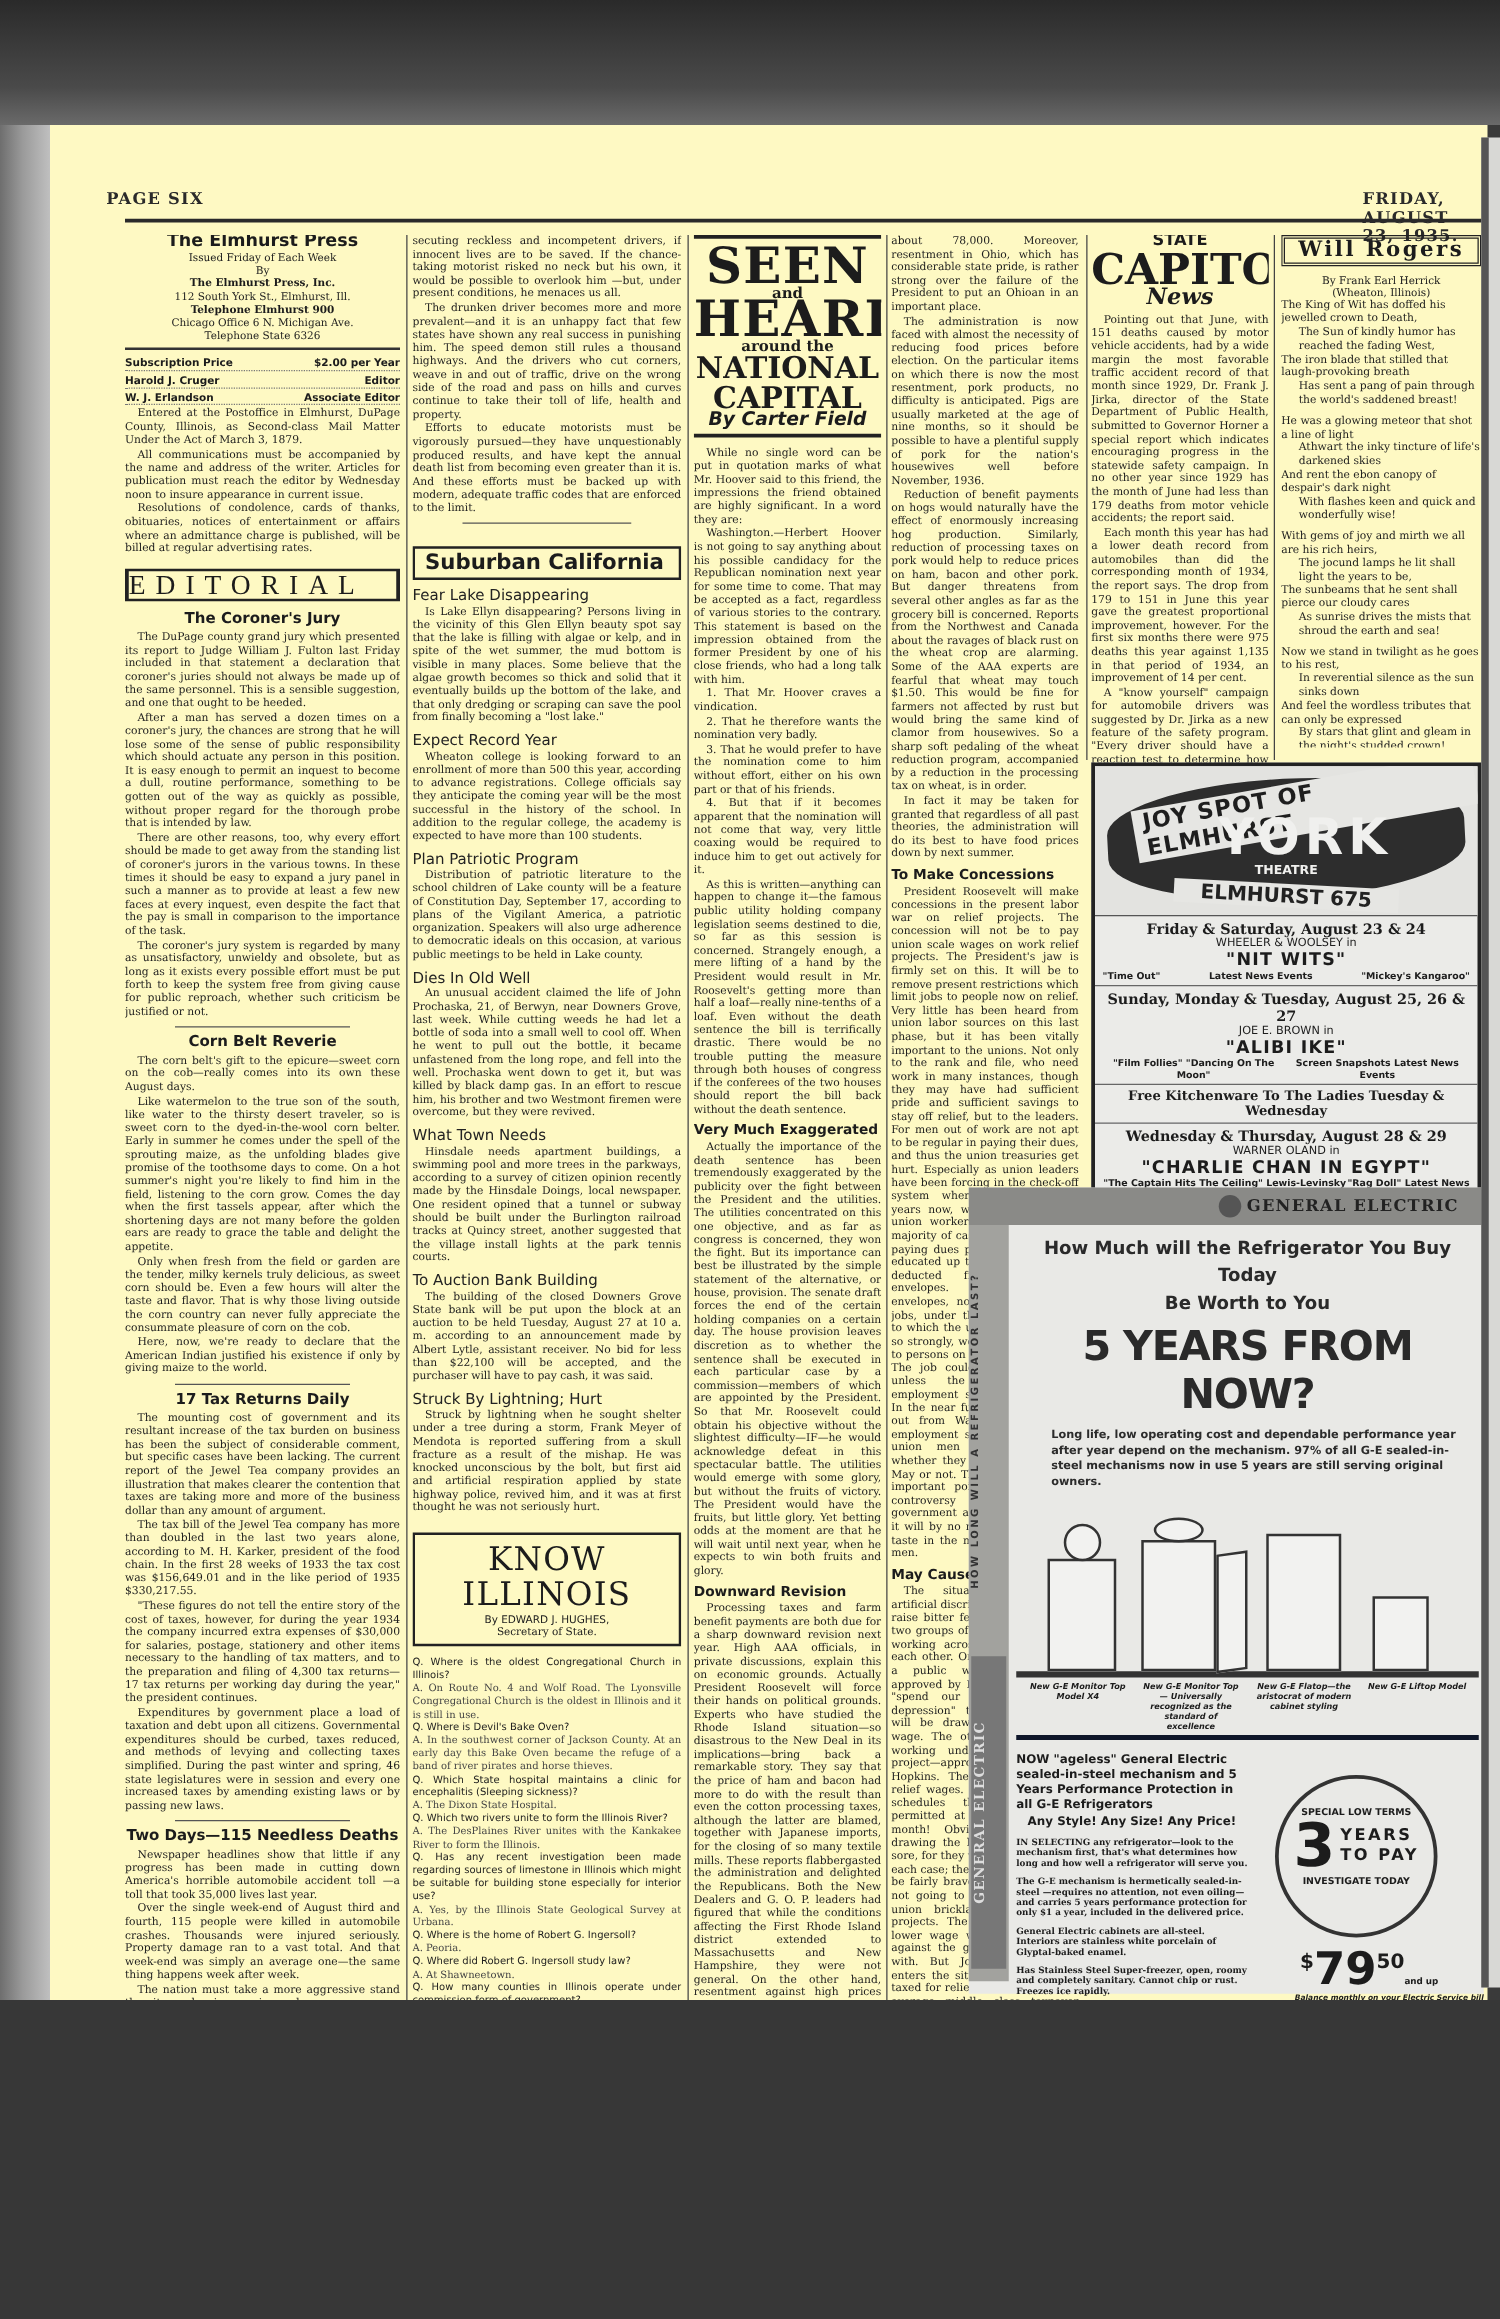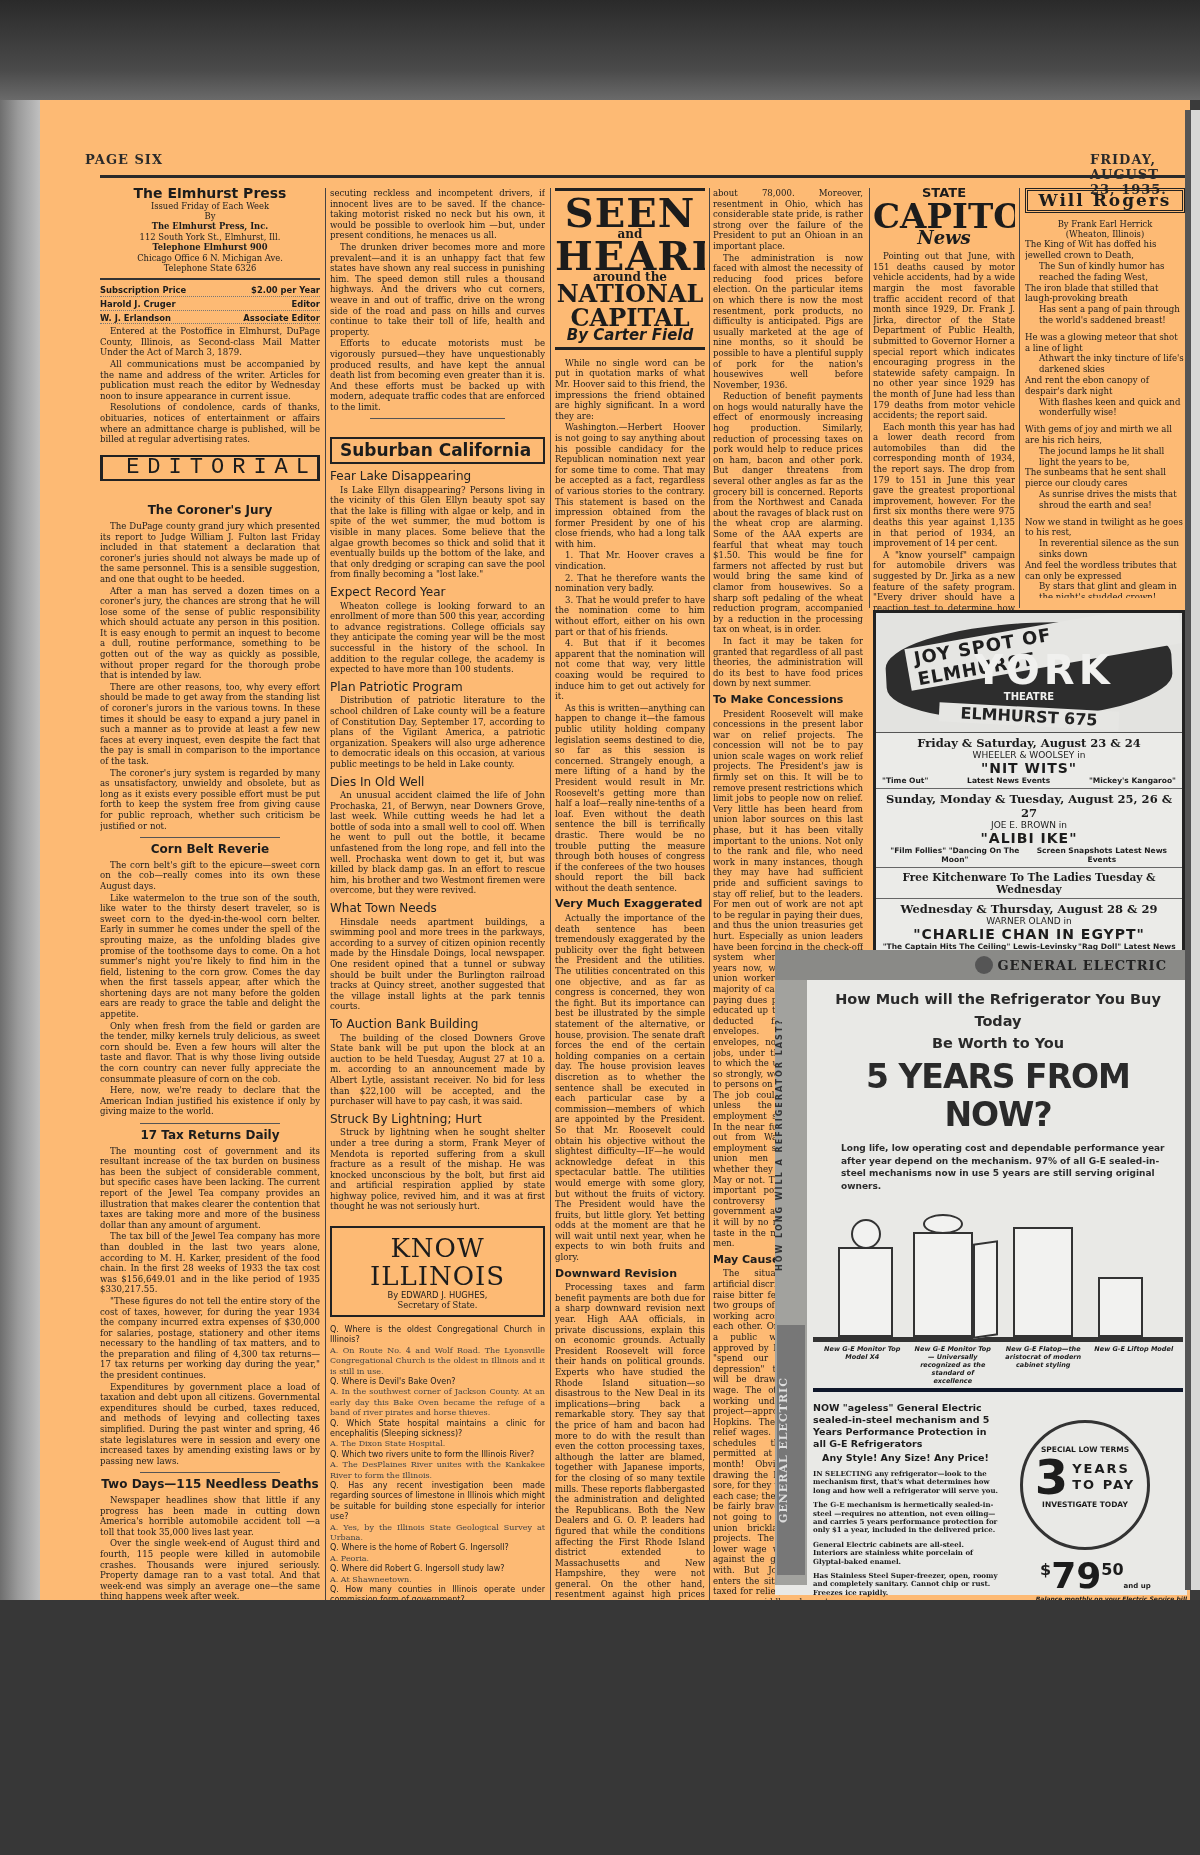--- a/index.html
+++ b/index.html
@@ -8,21 +8,21 @@
     background: #3a3a3a;
     font-family: "DejaVu Serif", serif;
     color: #1c1c1c;
     position: relative;
   }
   .top-border { position: absolute; left: 0; top: 0; width: 1200px; height: 100px; background: linear-gradient(#2a2a2a, #4a4a4a 70%, #6a6a6a); }
   .bottom-border { position: absolute; left: 0; top: 1600px; width: 1200px; height: 255px; background: #373737; }
   .left-margin { position: absolute; left: 0; top: 100px; width: 45px; height: 1500px; background: linear-gradient(90deg, #6e6e6e, #9a9a9a 40%, #c8c8c8); }
   .paper {
     position: absolute; left: 40px; top: 100px; width: 1150px; height: 1500px;
-    background: #fdba74;
+    background: #fef9c3;
   }
   .right-strip { position: absolute; left: 1185px; top: 110px; width: 15px; height: 1480px; background: #d8d8d5; border-left: 6px solid #555; }
   .folio { position: absolute; top: 52px; font-size: 13px; font-weight: bold; letter-spacing: 1px; color: #2a2a2a; }
   .folio.left { left: 45px; }
   .folio.right { left: 1050px; }
   .rule-top { position: absolute; left: 60px; top: 75px; width: 1090px; height: 3px; background: #2a2a2a; }
   .col { position: absolute; top: 88px; font-size: 8.6px; line-height: 10.6px; text-align: justify; overflow: hidden; }
   .vline { position: absolute; top: 88px; width: 1px; background: #444; }
   .c1 { left: 60px; width: 220px; height: 1490px; }
   .c2 { left: 290px; width: 215px; height: 1490px; }
@@ -30,21 +30,21 @@
   .c4 { left: 673px; width: 150px; height: 880px; }
   .c5 { left: 833px; width: 142px; height: 420px; }
   .c6 { left: 985px; width: 160px; height: 500px; }
   p { text-indent: 10px; margin-bottom: 1px; }
   .masthead-title { font-family: "DejaVu Sans", sans-serif; font-weight: bold; font-size: 14px; text-align: center; margin-bottom: 2px; }
   .center-sm { text-align: center; font-size: 8.4px; line-height: 10.4px; }
   .bold { font-weight: bold; }
   .dotrow { display: flex; justify-content: space-between; font-family: "DejaVu Sans", sans-serif; font-weight: bold; font-size: 8.4px; border-bottom: 1px dotted #777; margin: 2px 0; }
   .hr { border-top: 2px solid #333; margin: 5px 0; }
   .hr-thin { border-top: 1px solid #555; margin: 6px 40px; }
-  .editorial-box { border: 2px solid #222; border-left-width: 3px; border-right-width: 3px; text-align: right; font-size: 22px; letter-spacing: 8px; padding: 6px 0; margin: 10px 0 24px; font-family: Liberation Mono, monospace; }
+  .editorial-box { border: 2px solid #222; border-left-width: 3px; border-right-width: 3px; text-align: left; font-size: 22px; letter-spacing: 8px; padding: 6px 0; margin: 10px 0 8px; font-family: Liberation Serif, serif; }
   .head-sans { font-family: "DejaVu Sans", sans-serif; font-weight: bold; font-size: 12px; text-align: center; margin: 6px 0 5px; }
   .sub-sans { font-family: "DejaVu Sans", sans-serif; font-size: 12px; margin: 7px 0 3px; color: #222; }
   .suburban-box { border: 2px solid #222; padding: 6px 8px; font-family: "DejaVu Sans", sans-serif; font-weight: bold; font-size: 17px; margin: 18px 0 6px; }
   .know-box { border: 2px solid #222; text-align: center; padding: 6px 4px 4px; margin: 14px 0 8px; }
   .know-title { font-size: 26px; letter-spacing: 1px; line-height: 28px; }
   .qa { font-family: "DejaVu Sans", sans-serif; font-size: 8px; line-height: 10.4px; }
   .qa .a { font-family: "DejaVu Serif", serif; color: #444; }
   .seen-box { border-top: 3px solid #222; border-bottom: 3px solid #222; text-align: center; padding: 6px 0; margin-bottom: 8px; }
   .seen-big { font-size: 40px; font-weight: bold; line-height: 32px; letter-spacing: 1px; }
   .seen-small { font-size: 12px; font-weight: bold; }

